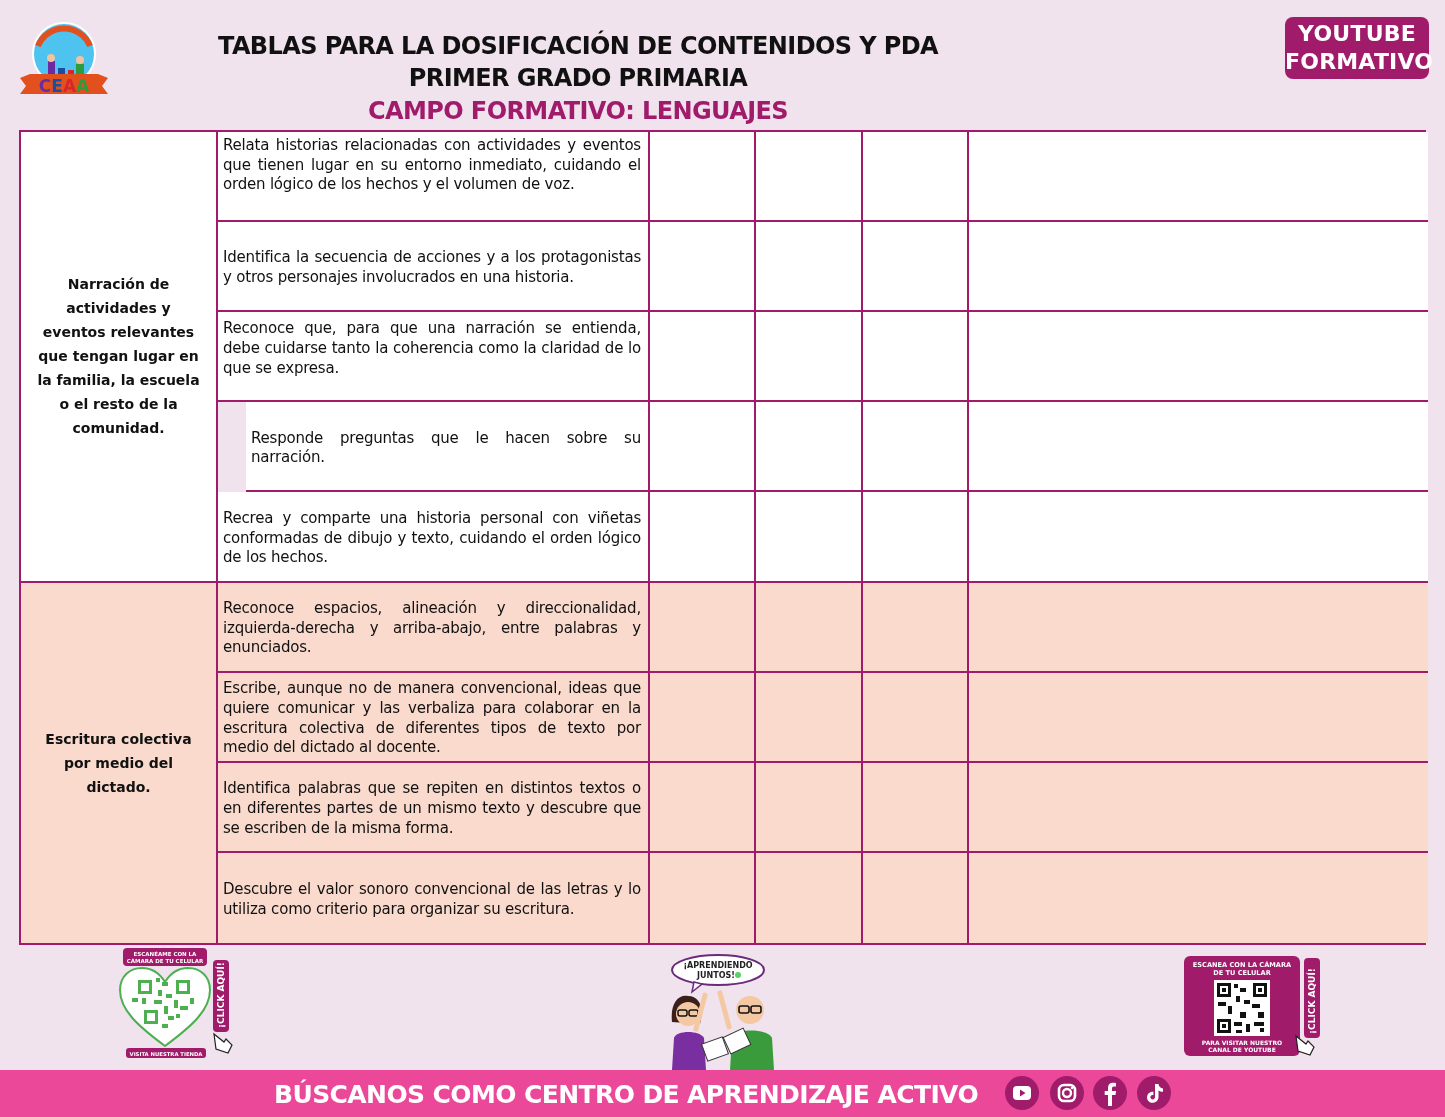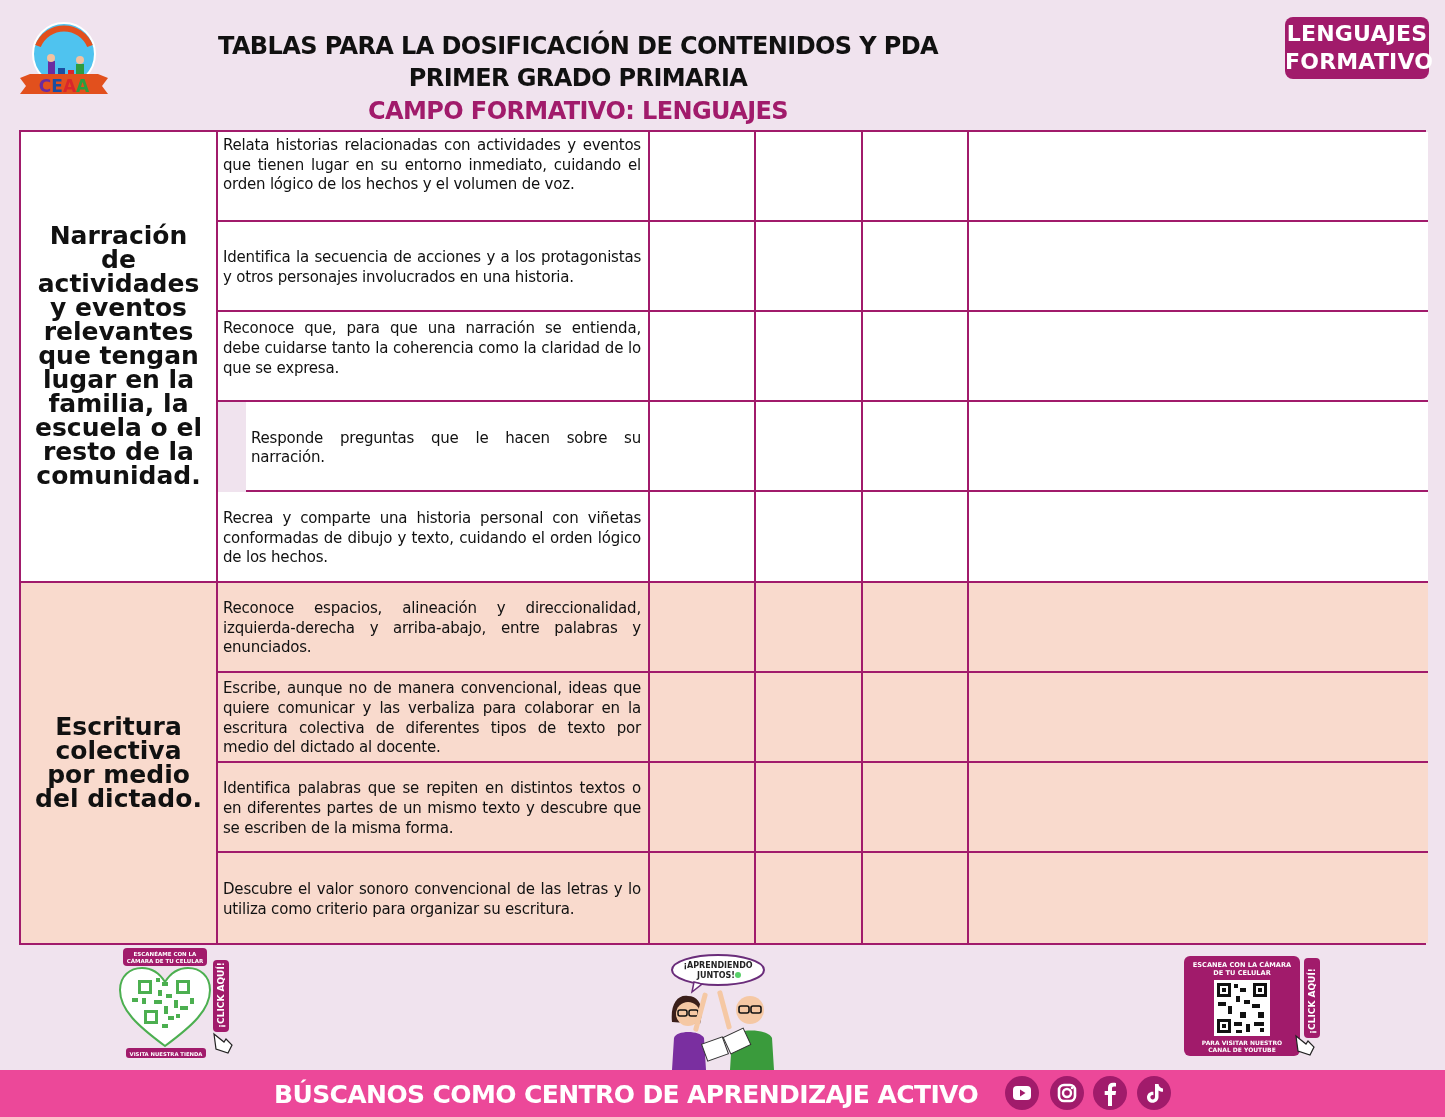--- a/index.html
+++ b/index.html
@@ -37,21 +37,21 @@
   .cell {
     border-right: 2px solid #a11b6b;
     border-bottom: 2px solid #a11b6b;
     background: #fff;
   }
   .cell.last-col { border-right: none; }
   .cell.last-row { border-bottom: none; }
   .peach { background: #f9dacd; }
   .topic {
     display: flex; align-items: center; justify-content: center;
-    text-align: center; font-weight: bold; font-size: 25px; line-height: 24px;
+    text-align: center; font-weight: bold; font-size: 14px; line-height: 24px;
     padding: 0 12px;
   }
   .pda {
     font-size: 15px; line-height: 19.7px; text-align: justify;
     text-align-last: left;
     padding: 4px 7px 0 5px;
     display: flex; align-items: center;
     letter-spacing: -0.2px;
   }
   .pda.top { align-items: flex-start; }
@@ -90,21 +90,21 @@
       <tspan fill="#6a2ca0">C</tspan><tspan fill="#1c4ea0">E</tspan><tspan fill="#d9262c">A</tspan><tspan fill="#2e9c3e">A</tspan>
     </text>
   </svg>
 </div>
 
 <div class="title t1">TABLAS PARA LA DOSIFICACIÓN DE CONTENIDOS Y PDA</div>
 <div class="title t2">PRIMER GRADO PRIMARIA</div>
 <div class="title t3">CAMPO FORMATIVO: LENGUAJES</div>
 
 <div class="badge">
-  <div>LENGUAJES</div>
+  <div>YOUTUBE</div>
   <div>FORMATIVO</div>
 </div>
 
 <div class="grid">
 
   <div class="cell topic" style="grid-column:1; grid-row:1 / span 5;">
     <span>Narración de actividades y eventos relevantes que tengan lugar en la familia, la escuela o el resto de la comunidad.</span>
   </div>
 
   <div class="cell pda top" style="grid-column:2; grid-row:1;">

